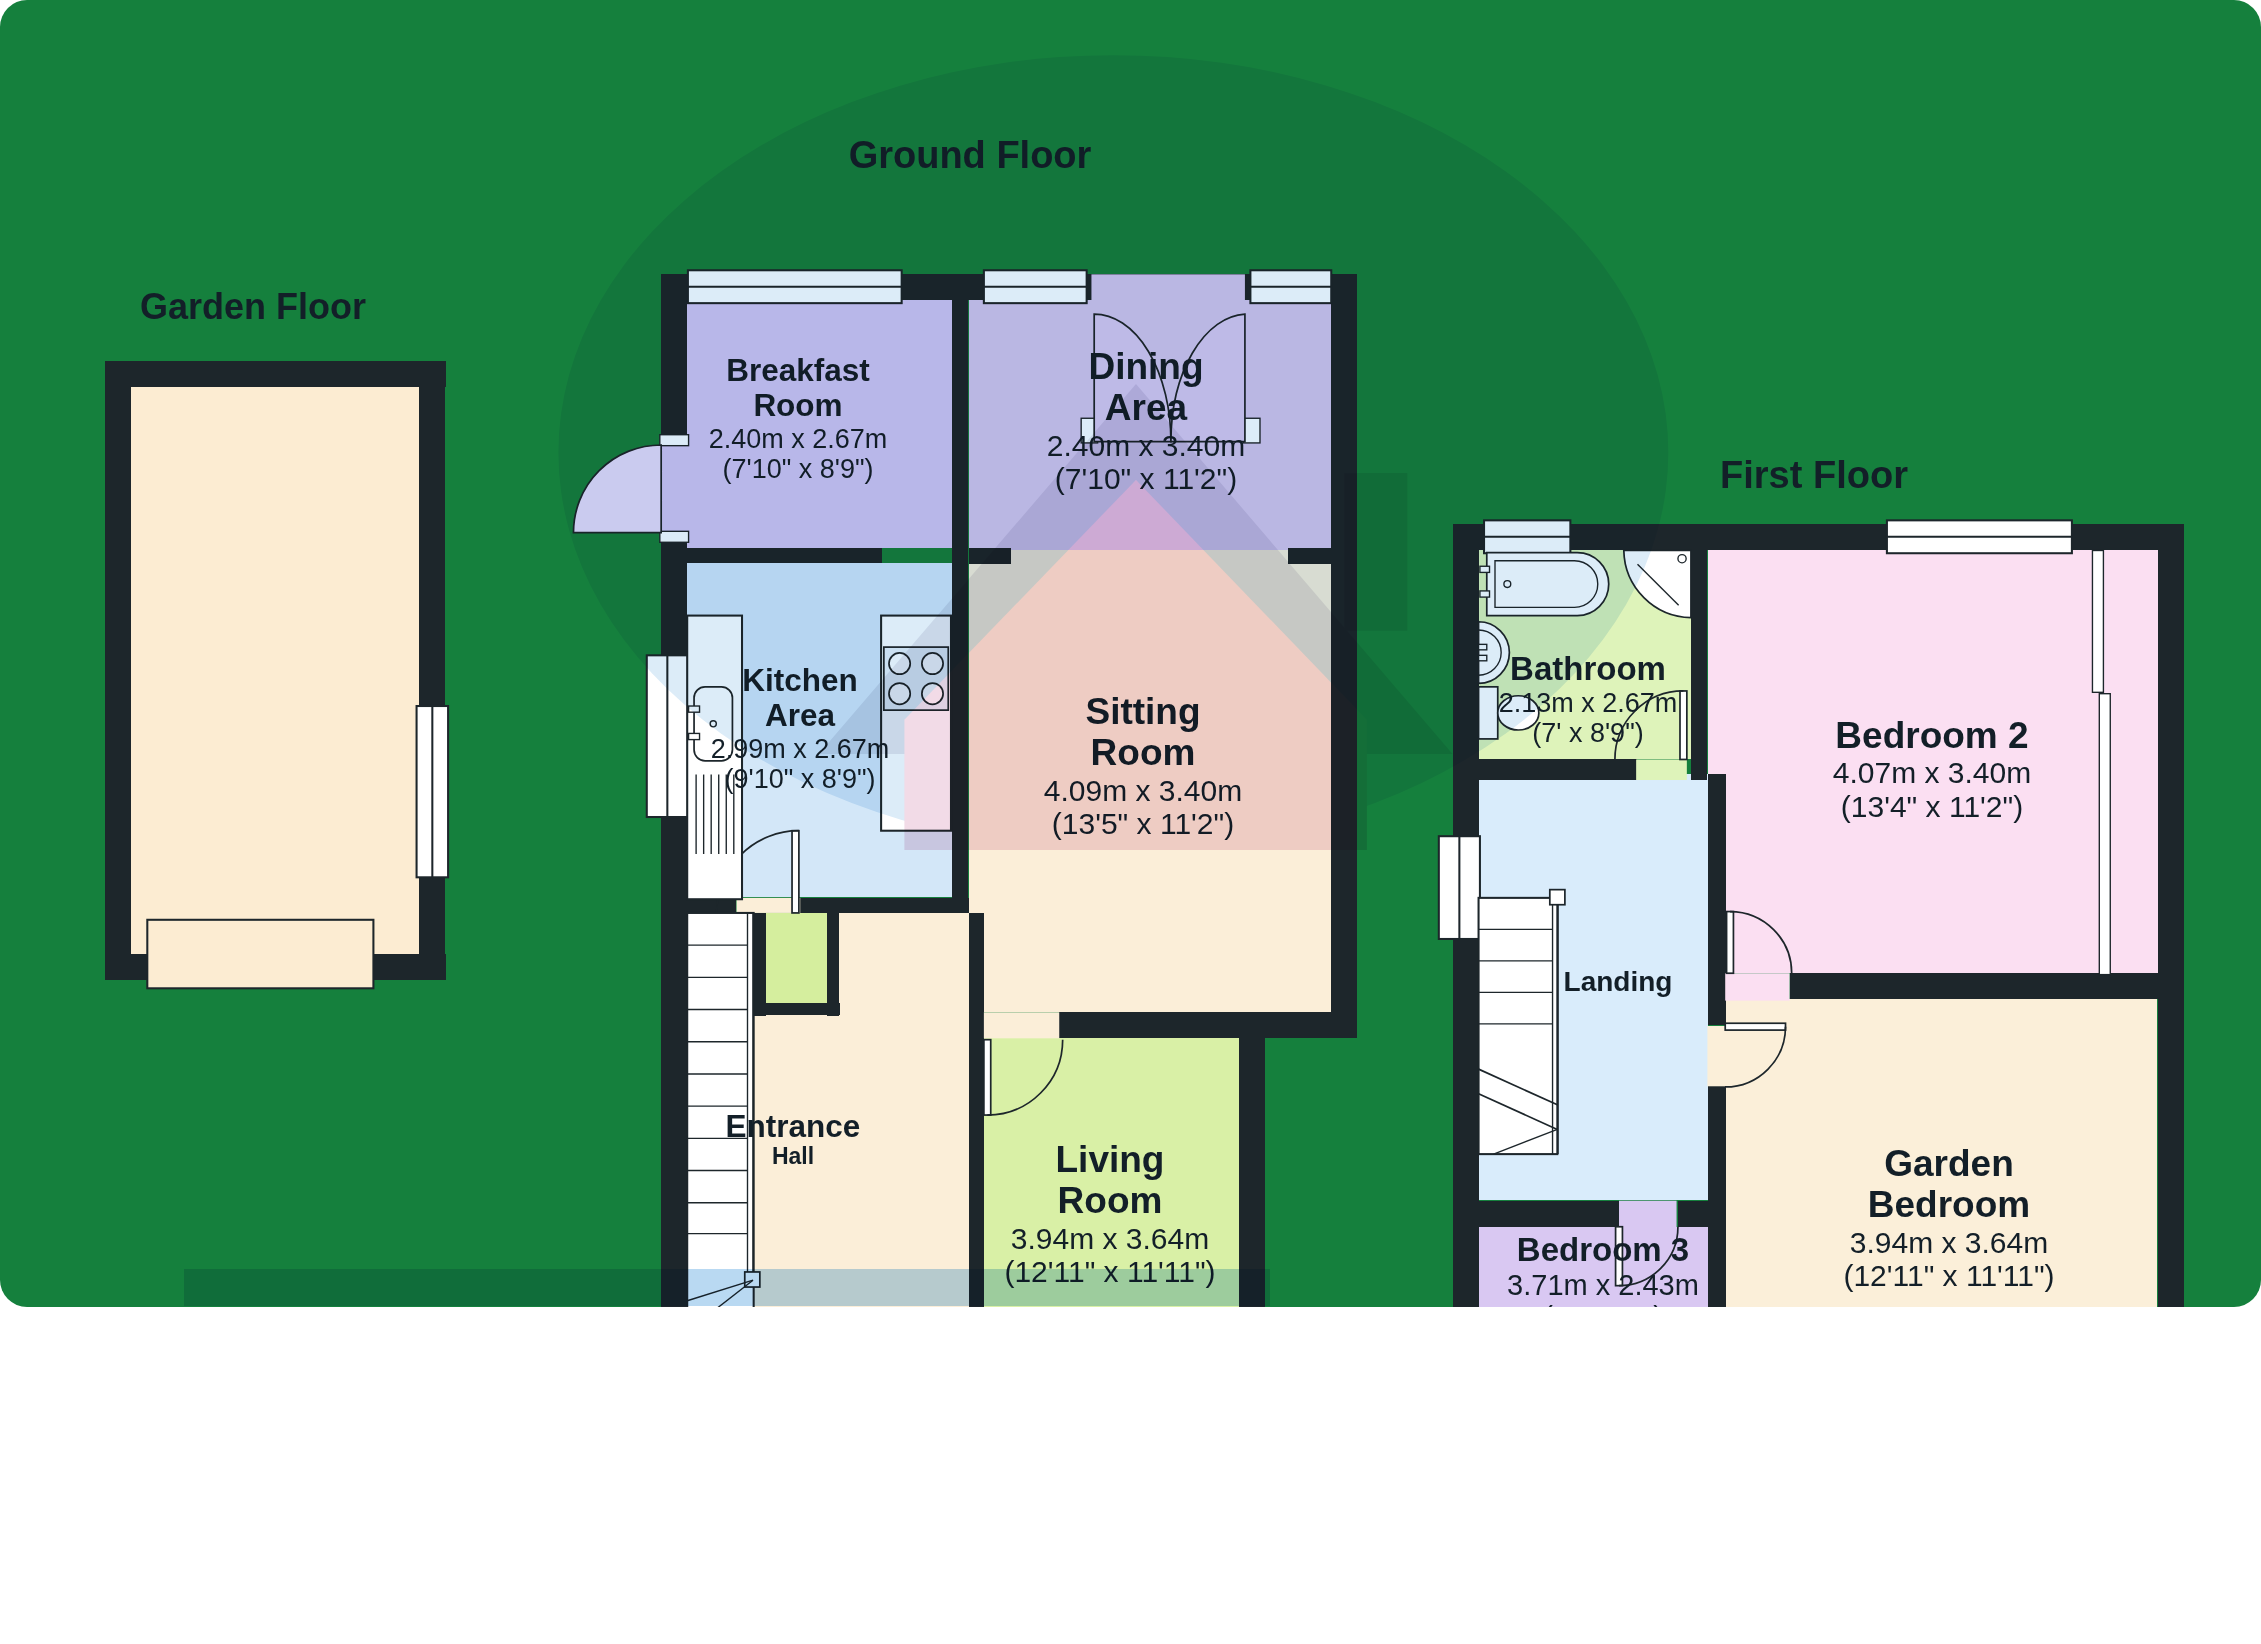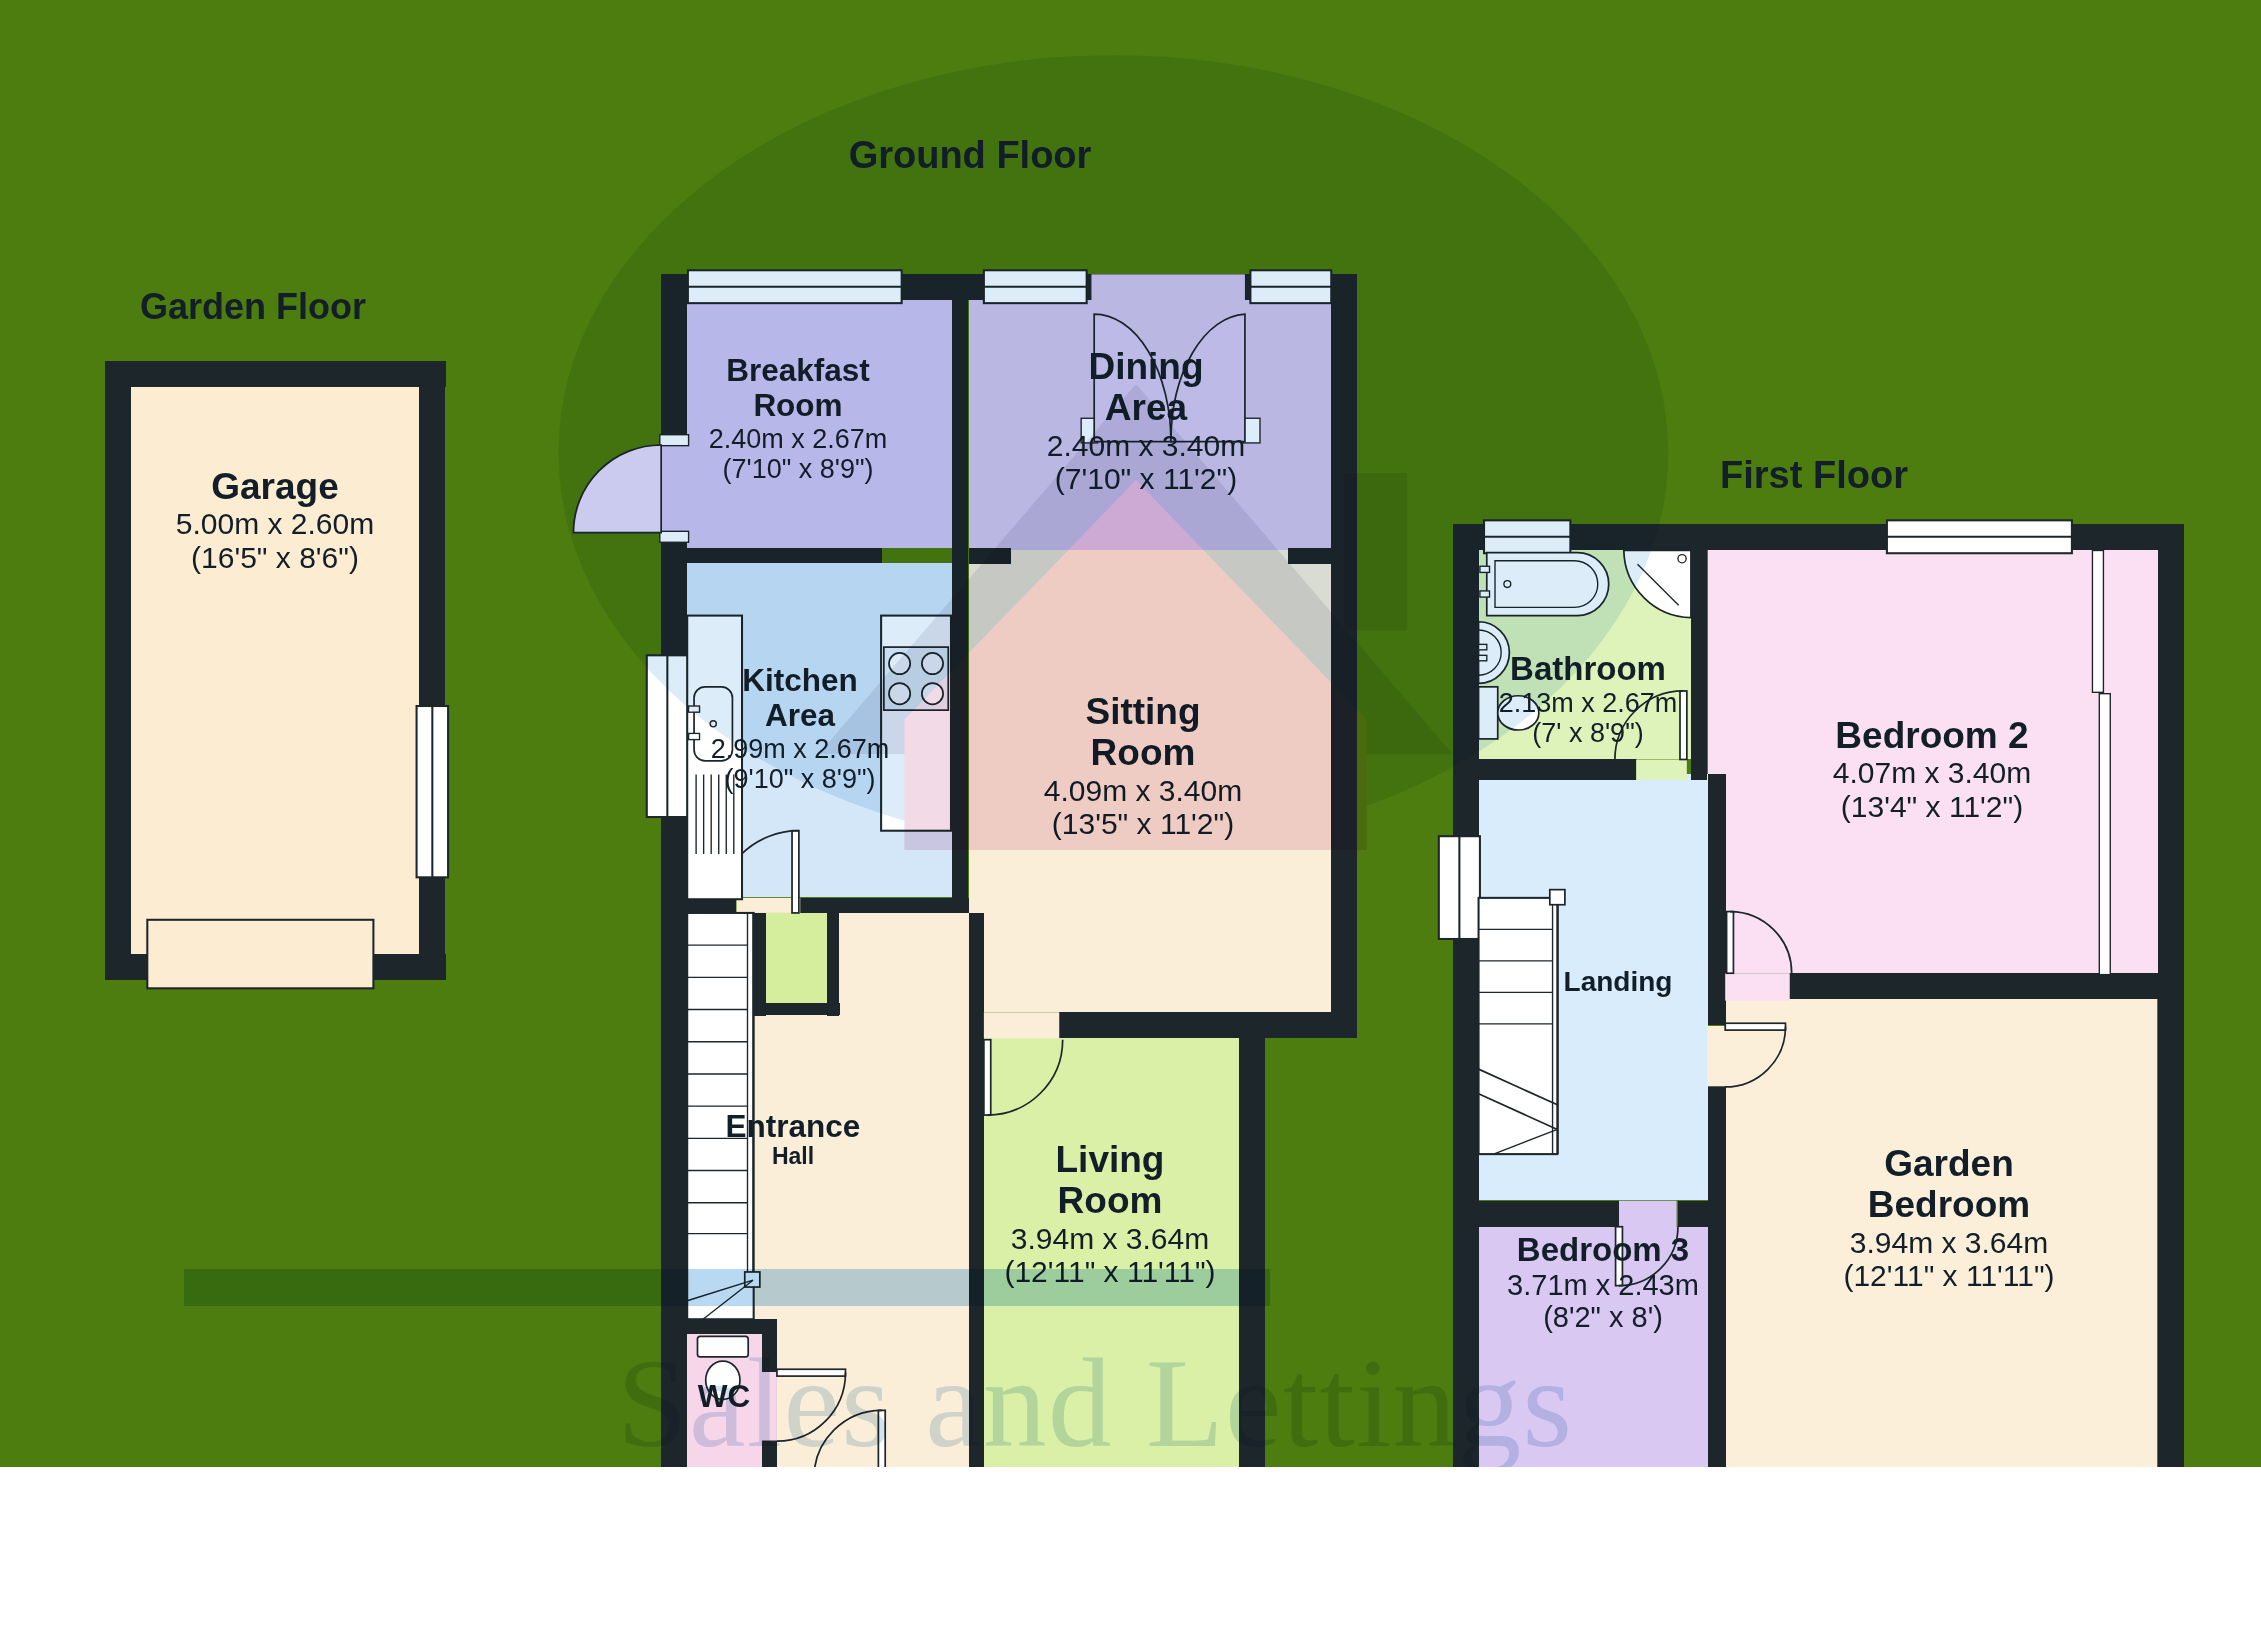--- a/index.html
+++ b/index.html
@@ -1,17 +1,17 @@
 <!DOCTYPE html>
 <html style="font-size:11px"><head>
 <meta charset="utf-8">
 <style>
   html,body{margin:0;padding:0;background:#fff;}
-  #plan{position:relative;width:2261px;height:1467px;background:#4d7c0f;overflow:hidden;
-        font-family:"Liberation Sans", sans-serif;}
+  #plan{position:relative;width:2261px;height:1307px;background:#15803d;overflow:hidden;
+        font-family:"Liberation Sans", sans-serif;border-radius:27px;}
   .wall{position:absolute;background:#1d262b;}
   .floor{position:absolute;}
   svg.detail{position:absolute;left:0;top:0;}
   .label{position:absolute;transform:translateX(-50%);text-align:center;color:#131f28;white-space:nowrap;line-height:1.12;}
   .rt{font-weight:bold;}
   .dim{font-weight:normal;}
   .title{position:absolute;font-weight:bold;color:#131f28;white-space:nowrap;}
   .ctr{transform:translateX(-50%);}
   
   .wm-piece{position:absolute;mix-blend-mode:multiply;}
@@ -245,25 +245,20 @@
     <g>
       <polygon points="1245,2174 1221,2218 1269,2218" fill="#1d262b"></polygon>
       <line x1="1245" y1="2218" x2="1245" y2="2230" stroke="#1d262b" stroke-width="2"></line>
     </g>
   </svg>
 
   <div class="title" style="left:140px;top:286px;font-size:36px;">Garden Floor</div>
   <div class="title ctr" style="left:970px;top:134px;font-size:38px;">Ground Floor</div>
   <div class="title ctr" style="left:1814px;top:454px;font-size:38px;">First Floor</div>
 
-  <div class="label" style="left:275px;top:466px;">
-    <div class="rt" style="font-size:37px;">Garage</div>
-    <div class="dim" style="font-size:30px;">5.00m x 2.60m</div>
-    <div class="dim" style="font-size:30px;">(16'5" x 8'6")</div>
-  </div>
 
   <div class="label" style="left:798px;top:353px;">
     <div class="rt" style="font-size:31.5px;">Breakfast</div>
     <div class="rt" style="font-size:31.5px;">Room</div>
     <div class="dim" style="font-size:27px;">2.40m x 2.67m</div>
     <div class="dim" style="font-size:27px;">(7'10" x 8'9")</div>
   </div>
 
   <div class="label" style="left:1146px;top:346px;">
     <div class="rt" style="font-size:37px;">Dining</div>

